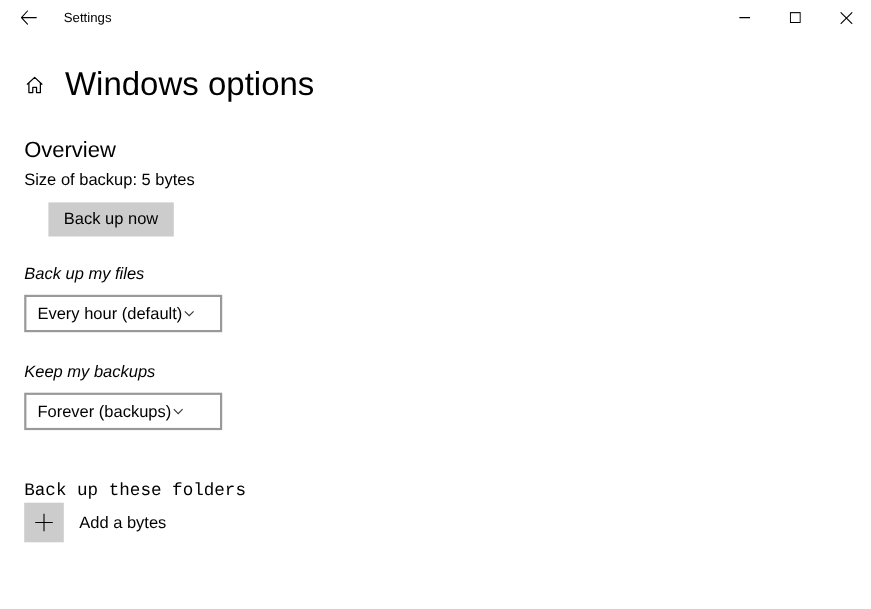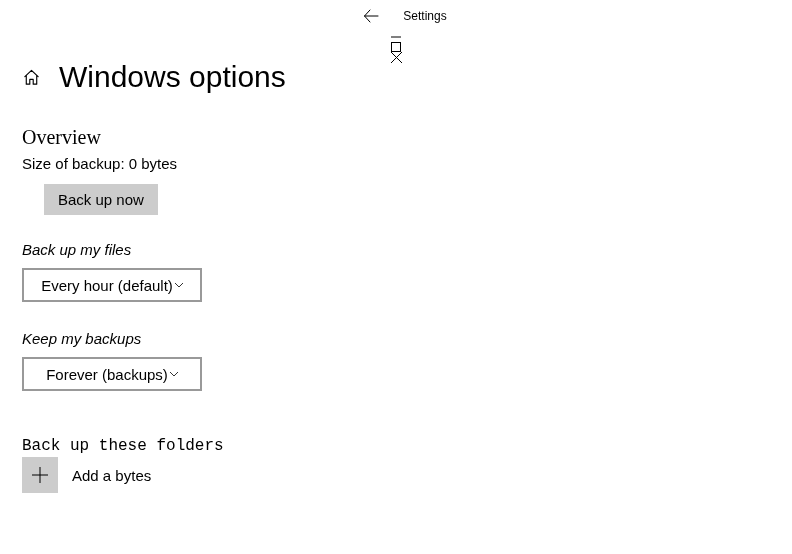--- a/index.html
+++ b/index.html
@@ -9,21 +9,20 @@
     color: #000;
     width: 792px;
     height: 554px;
     overflow: hidden;
     font-size: 14px;
   }
   .titlebar {
     display: flex;
     align-items: center;
     height: 32px;
-    flex-direction: column;
   }
   .titlebar-left {
     display: flex;
     align-items: center;
     padding-left: 8px;
   }
   .back-btn {
     width: 36px;
     height: 32px;
     display: flex;
@@ -61,21 +60,20 @@
   .page-title {
     font-size: 30px;
     font-weight: 300;
     letter-spacing: 0px;
   }
   .section-heading {
     font-size: 20px;
     font-weight: 400;
     margin-top: 12px;
     margin-bottom: 6px;
-    font-family: Liberation Serif, serif;
   }
   .info-line {
     font-size: 15px;
     margin-bottom: 8px;
     color: #000;
   }
   .btn {
     display: inline-block;
     background: #ccc;
     border: none;
@@ -89,21 +87,21 @@
     margin-left: 22px;
   }
   .field-label {
     font-size: 15px;
     margin-bottom: 10px;
     font-style: italic;
   }
   .combo {
     display: inline-flex;
     align-items: center;
-    justify-content: center;
+    justify-content: flex-start;
     border: 2px solid #999;
     width: 180px;
     height: 34px;
     padding: 0 8px 0 10px;
     font-size: 15px;
     margin-bottom: 28px;
     background: #fff;
   }
   .combo .chev {
     display: flex;
@@ -169,21 +167,21 @@
   <div class="header-row">
     <div class="home-icon">
       <svg width="19" height="19" viewBox="0 0 20 20">
         <path d="M3 9 L10 2.5 L17 9 M4.5 8 V17 H8.2 V12 H11.8 V17 H15.5 V8" stroke="#000" stroke-width="1.2" fill="none" stroke-linejoin="round" stroke-linecap="round"></path>
       </svg>
     </div>
     <div class="page-title">Windows options</div>
   </div>
 
   <div class="section-heading">Overview</div>
-  <div class="info-line">Size of backup: 0 bytes</div>
+  <div class="info-line">Size of backup: 5 bytes</div>
   <button class="btn">Back up now</button>
 
   <div class="field-label">Back up my files</div>
   <div class="combo">
     <span>Every hour (default)</span>
     <span class="chev">
       <svg width="12" height="12" viewBox="0 0 12 12">
           <path d="M2 4 L6 8 L10 4" stroke="#333" stroke-width="1" fill="none"></path>
         </svg>
     </span>

